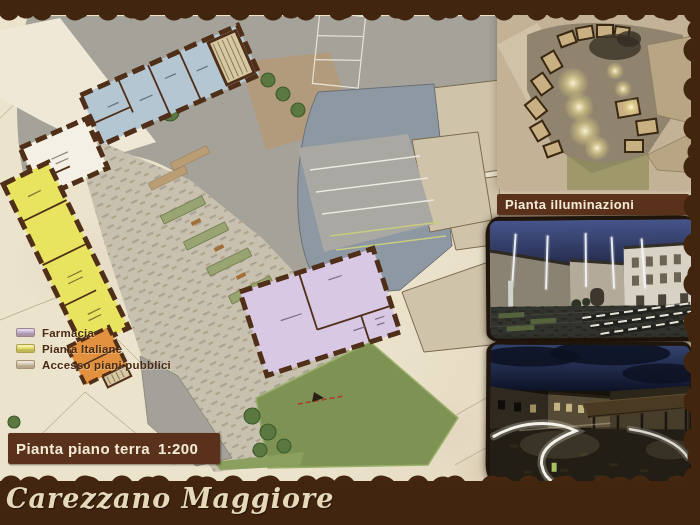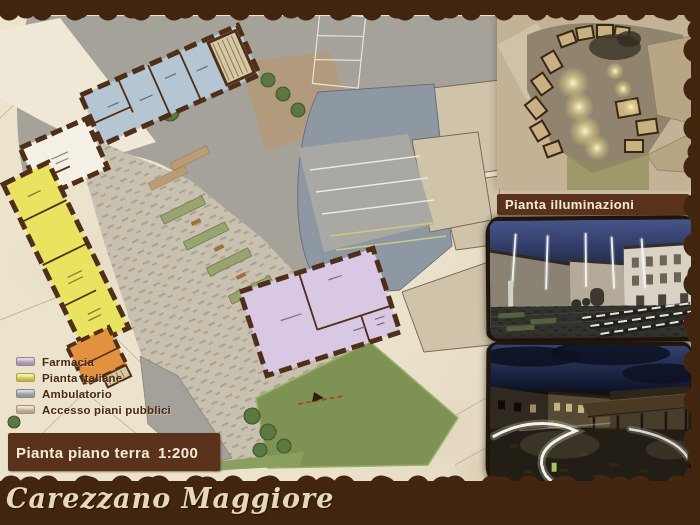--- a/index.html
+++ b/index.html
@@ -44,29 +44,29 @@
       radial-gradient(circle at 30px 21px,#45260f 12px,rgba(69,38,15,0) 13px);
     background-size:37px 13px,59px 13px;background-repeat:repeat-x;}
   .footer-title{
     position:absolute;left:6px;top:2px;z-index:31;
     font-family:"DejaVu Serif",serif;font-style:italic;font-size:27px;
     color:#e6d9ba;letter-spacing:1px;white-space:nowrap;
     text-shadow:1px 1px 1px rgba(20,10,4,.6);
     font-weight:bold;
   }
   
-  #legend{position:absolute;left:16px;top:354px;z-index:6;}
+  #legend{position:absolute;left:16px;top:325px;z-index:6;}
   .legend-row{display:flex;align-items:center;height:15px;margin-bottom:1px;}
   .swatch{width:19px;height:9px;border-radius:2px;margin-right:7px;
     border:1px solid rgba(90,60,30,.4);
     box-shadow:inset 0 -3px 2px rgba(90,60,30,.28), inset 0 2px 2px rgba(255,255,255,.5);}
   .legend-label{font-size:11.5px;font-weight:bold;color:#4a2a12;letter-spacing:.2px;
     text-shadow:.5px .5px 0 rgba(255,250,235,.4);white-space:nowrap;}
   .title-band{
-    position:absolute;left:8px;top:433px;width:212px;height:38px;z-index:6;
+    position:absolute;left:8px;top:433px;width:212px;height:31px;z-index:6;
     background:#5a321b;color:#f3ead6;display:flex;align-items:center;
     padding-left:8px;border-radius:2px;box-shadow:1px 1px 2px rgba(40,22,8,.5);
     font-size:15px;font-weight:bold;letter-spacing:.4px;white-space:nowrap;
   }
   .title-band .scale{margin-left:8px;}
   
   #illum-panel{position:absolute;left:497px;top:5px;width:201px;height:185px;z-index:5;
     border-radius:4px 8px 10px 6px;overflow:hidden;box-shadow:0 0 8px rgba(60,35,15,.35);}
   .illum-band{
     position:absolute;left:497px;top:194px;width:192px;height:21px;z-index:6;
@@ -267,24 +267,20 @@
   </svg>
 
   <div id="legend">
     <div class="legend-row">
       <span class="swatch" style="background-color: rgb(200, 180, 218);"></span>
       <span class="legend-label">Farmacia</span>
     </div>
     <div class="legend-row">
       <span class="swatch" style="background-color: rgb(232, 228, 106);"></span>
       <span class="legend-label">Pianta Italiane</span>
-    </div>
-    <div class="legend-row">
-      <span class="swatch" style="background-color: rgb(168, 186, 198);"></span>
-      <span class="legend-label">Ambulatorio</span>
     </div>
     <div class="legend-row">
       <span class="swatch" style="background-color: rgb(216, 205, 178);"></span>
       <span class="legend-label">Accesso piani pubblici</span>
     </div>
   </div>
 
   <div class="title-band" style="background-color: rgb(90, 50, 27);">
     <span>Pianta piano terra</span>
     <span class="scale">1:200</span>

